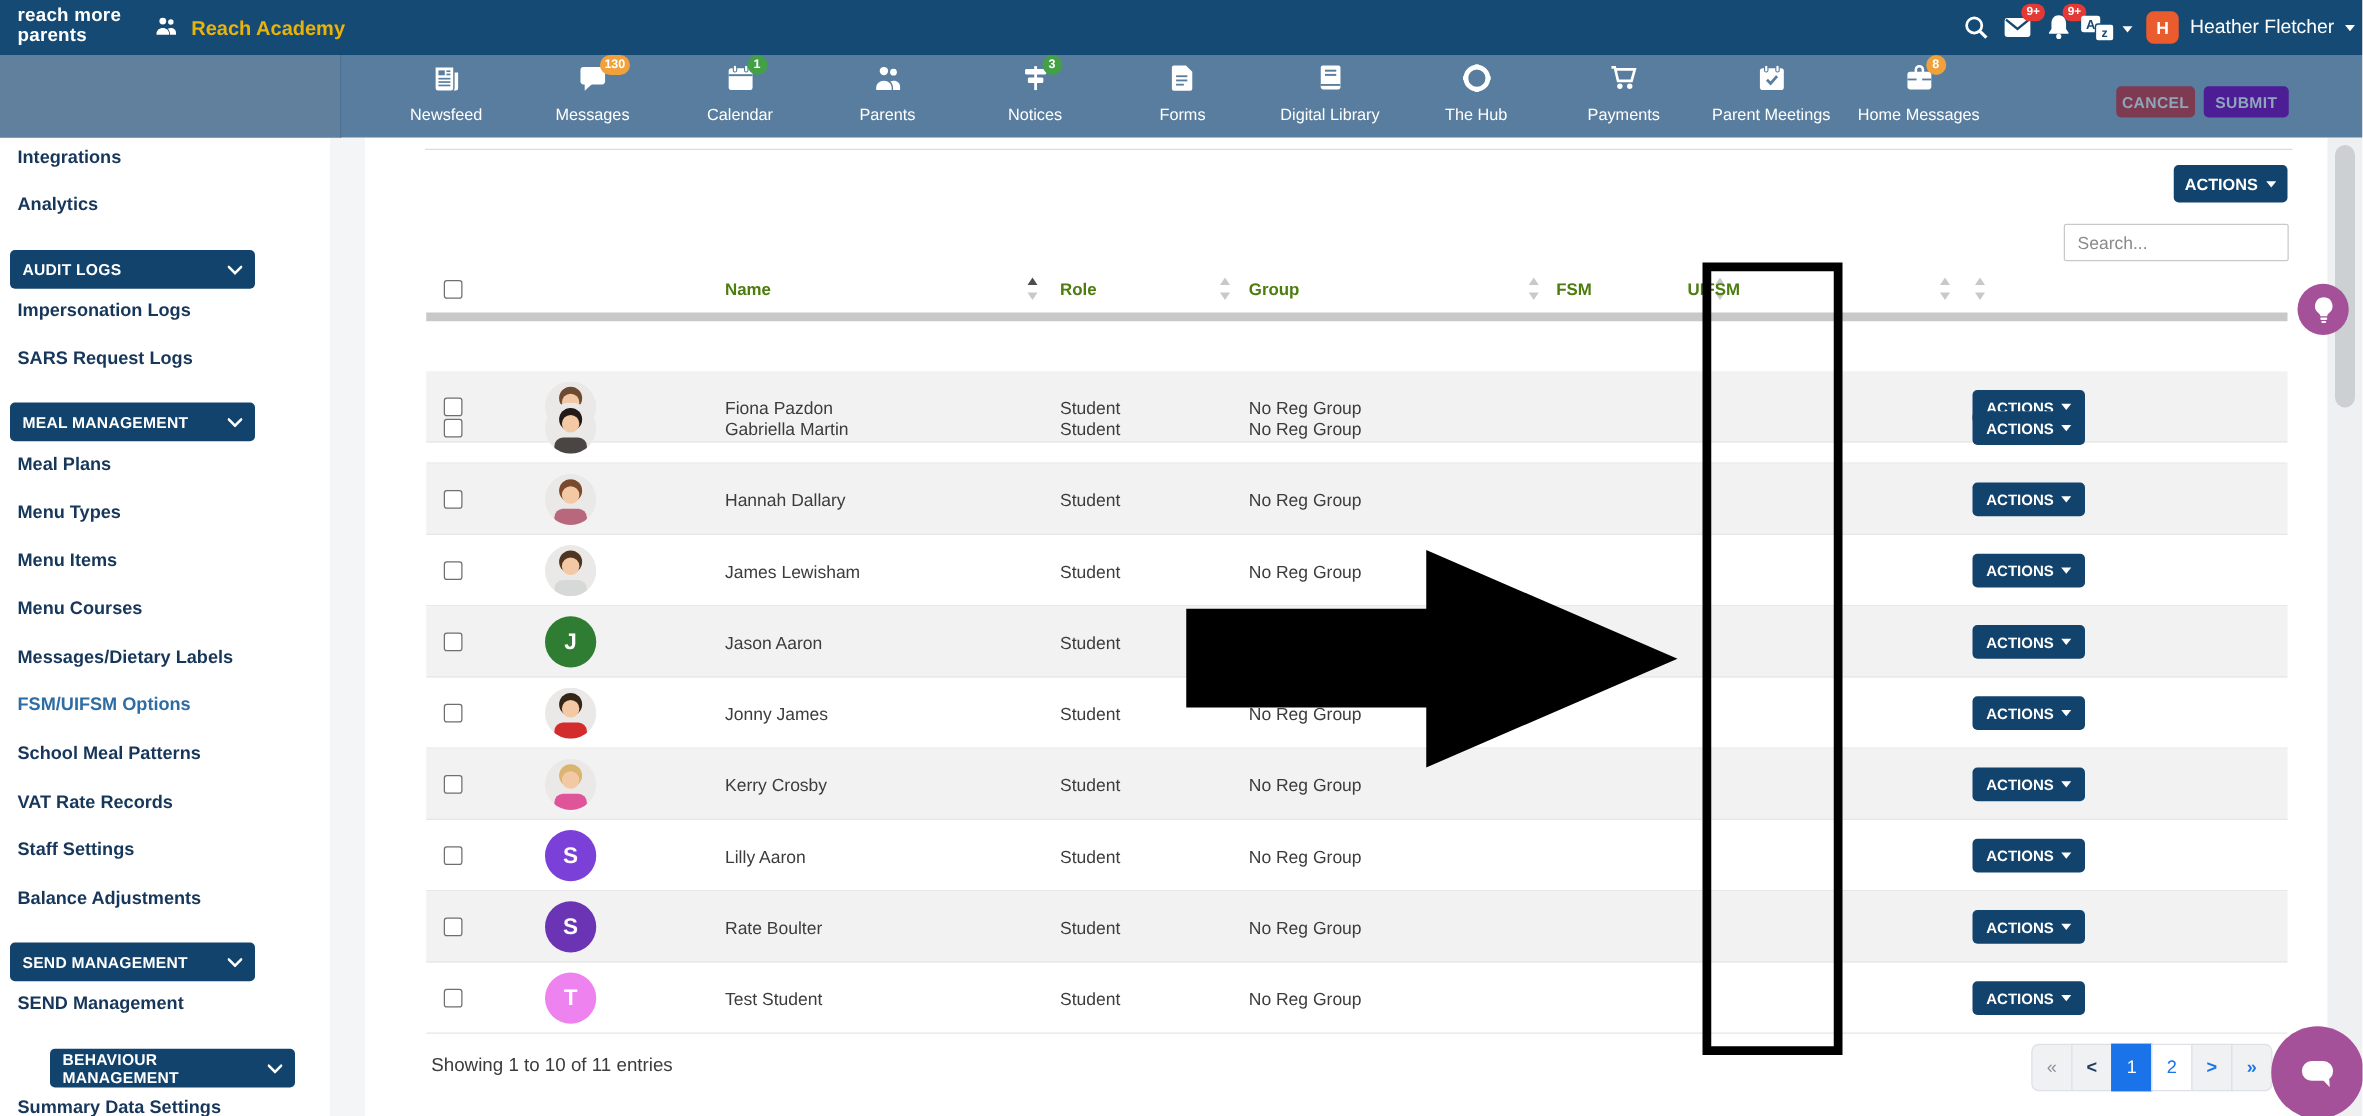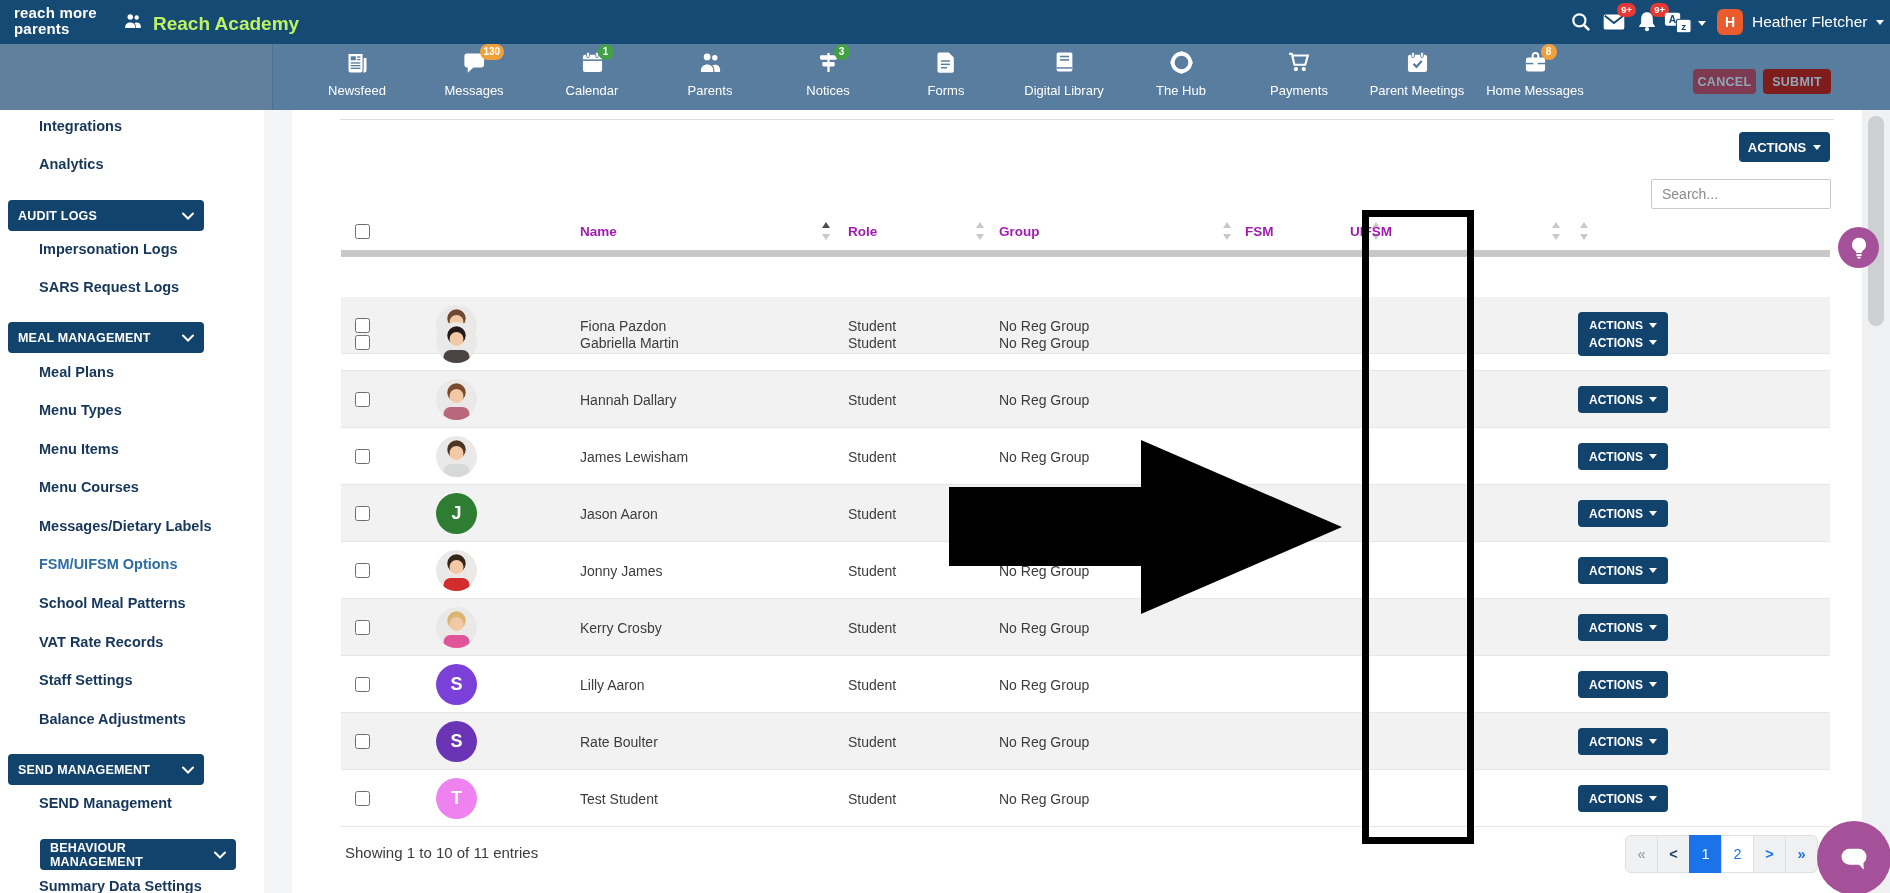--- a/index.html
+++ b/index.html
@@ -3,21 +3,21 @@
 <meta charset="utf-8">
 <style>
   * { margin:0; padding:0; box-sizing:border-box; }
   html,body { width:1890px; height:893px; overflow:hidden; }
   body { position:relative; font-family:"Liberation Sans", sans-serif; background:#fff; }
   .abs { position:absolute; }
 
   
   #topbar { left:0; top:0; width:1890px; height:44px; background:#154a74; z-index:10; }
   #logo { left:14px; top:5px; color:#fff; font-weight:bold; font-size:15px; line-height:16px; letter-spacing:.2px; }
-  #school { left:122px; top:10px; display:flex; align-items:center; gap:9px; color:#bef264; font-size:19px; font-weight:600; }
+  #school { left:122px; top:10px; display:flex; align-items:center; gap:9px; color:#eab308; font-size:16px; font-weight:600; }
   #school svg { width:22px; height:22px; }
   .top-ic { top:9px; width:26px; height:26px; cursor:pointer; }
   .top-ic svg { width:100%; height:100%; }
   .badge-red { position:absolute; top:-6px; right:-9px; background:#e53935; color:#fff; font-size:9.5px; font-weight:bold;
                border-radius:9px; padding:2px 4px; line-height:1; }
   #translate-wrap { left:1663px; top:11px; display:flex; align-items:center; gap:5px; cursor:pointer; }
   .caret { width:0; height:0; border-left:4.5px solid transparent; border-right:4.5px solid transparent; border-top:5px solid #fff; }
   #user-wrap { left:1717px; top:9px; display:flex; align-items:center; gap:9px; cursor:pointer; }
   #user-avatar { width:26px; height:26px; border-radius:6px; background:#ea5b2d; color:#fff; font-size:14px; font-weight:bold;
                  display:flex; align-items:center; justify-content:center; }
@@ -32,47 +32,47 @@
   .nav-item .lbl { margin-top:3px; color:#fff; font-size:13px; }
   .nav-badge { position:absolute; top:-5px; left:19px; color:#fff; font-size:10px; font-weight:bold; border-radius:9px;
                min-width:16px; height:16px; line-height:16px; padding:0 4px; text-align:center; }
   #navbar svg .hole { fill:#597d9e; }
   #navbar svg .holes { stroke:#597d9e; }
   #topbar svg .holes { stroke:#154a74; }
   #topbar svg .holet { fill:#154a74; }
   .navbtn { position:absolute; top:25px; height:25px; border:none; border-radius:4px; font-weight:bold; font-size:12.5px;
             color:#8fa6ba; cursor:pointer; font-family:inherit; letter-spacing:.3px; }
   #cancel-btn { left:1693px; width:63px; background:#7e3a51; }
-  #submit-btn { left:1763px; width:68px; background:#7f1d1d; }
+  #submit-btn { left:1763px; width:68px; background:#4c1d95; }
 
   
   #sidebar { left:0; top:110px; width:264px; height:783px; background:#fff; z-index:5; }
   .side-link { position:absolute; left:14px; width:230px; font-size:14.5px; font-weight:600; color:#16365a;
-               cursor:pointer; white-space:nowrap;margin-left:25px; }
+               cursor:pointer; white-space:nowrap; }
   .side-link.active { color:#2e6da4; }
   .side-header { position:absolute; left:8px; width:196px; height:31px; background:#12436d; border-radius:4px; color:#fff;
                  font-size:12.5px; font-weight:bold; display:flex; align-items:center; padding:0 10px; cursor:pointer;
                  letter-spacing:.2px; justify-content:space-between; }
   .side-header svg { width:12px; height:8px; }
   #side-scroll { left:255px; top:110px; width:9px; height:783px; background:#f2f2f2; }
   #side-scroll-up { left:256px; top:112px; width:8px; height:10px; color:#8a8d91; font-size:7px; text-align:center; }
   #side-scroll-thumb { left:256px; top:672px; width:7px; height:216px; background:#9b9ea2; border-radius:3px; }
 
   
   #gutter { left:264px; top:110px; width:28px; height:783px; background:#f4f5f7; }
   #content-divider { left:340px; top:119px; width:1494px; height:1px; background:#dcdcdc; }
   #actions-top-btn { left:1739px; top:132px; width:91px; height:30px; background:#12436d; border:none; border-radius:4px;
         color:#fff; font-weight:bold; font-size:13px; cursor:pointer; font-family:inherit;
         display:flex; align-items:center; justify-content:center; gap:7px; }
   #table-search { left:1651px; top:179px; width:180px; height:30px; border:1px solid #c9c9c9; border-radius:2px;
         font-size:14px; padding:0 10px; color:#444; font-family:inherit; }
   #table-search::placeholder { color:#8a8a8a; }
 
   
-  .th-label { position:absolute; top:224px; font-size:13.5px; font-weight:bold; color:#a21caf; cursor:pointer;text-align:center; }
+  .th-label { position:absolute; top:224px; font-size:13.5px; font-weight:bold; color:#4d7c0f; cursor:pointer;text-align:center; }
   .sort-pair { position:absolute; top:222px; width:9px; height:18px; cursor:pointer; }
   .tri { position:absolute; left:0; width:0; height:0; border-left:4.5px solid transparent; border-right:4.5px solid transparent; }
   .tri.up { top:0; border-bottom:6px solid #c9c9c9; }
   .tri.dn { bottom:0; border-top:6px solid #c9c9c9; }
   .tri.up.on { border-bottom-color:#4d4d4d; }
   #header-bar { left:341px; top:250px; width:1489px; height:7px; background:#c8c8c8; }
   .cbx { width:15px; height:15px; border:1px solid #6f6f6f; border-radius:2.5px; background:#fff; cursor:pointer; }
   #head-cbx { left:355px; top:224px; }
 
   

